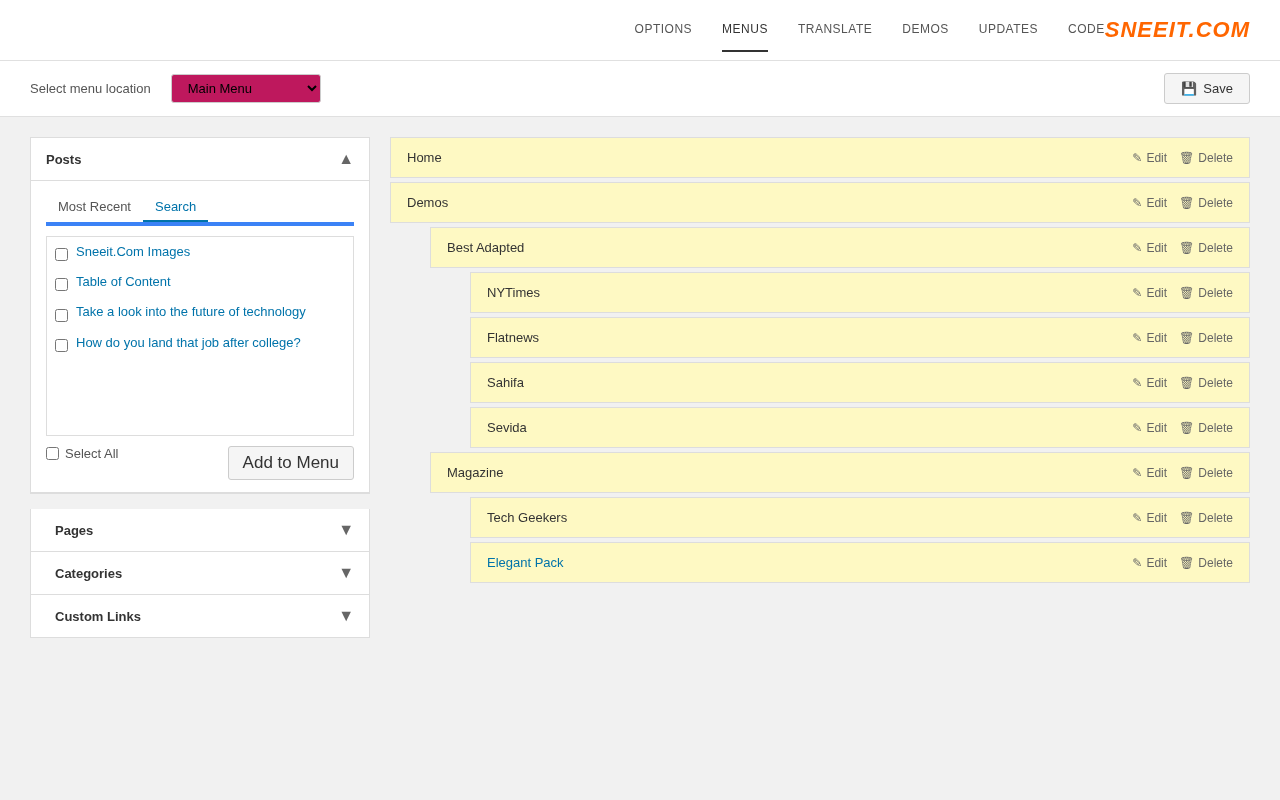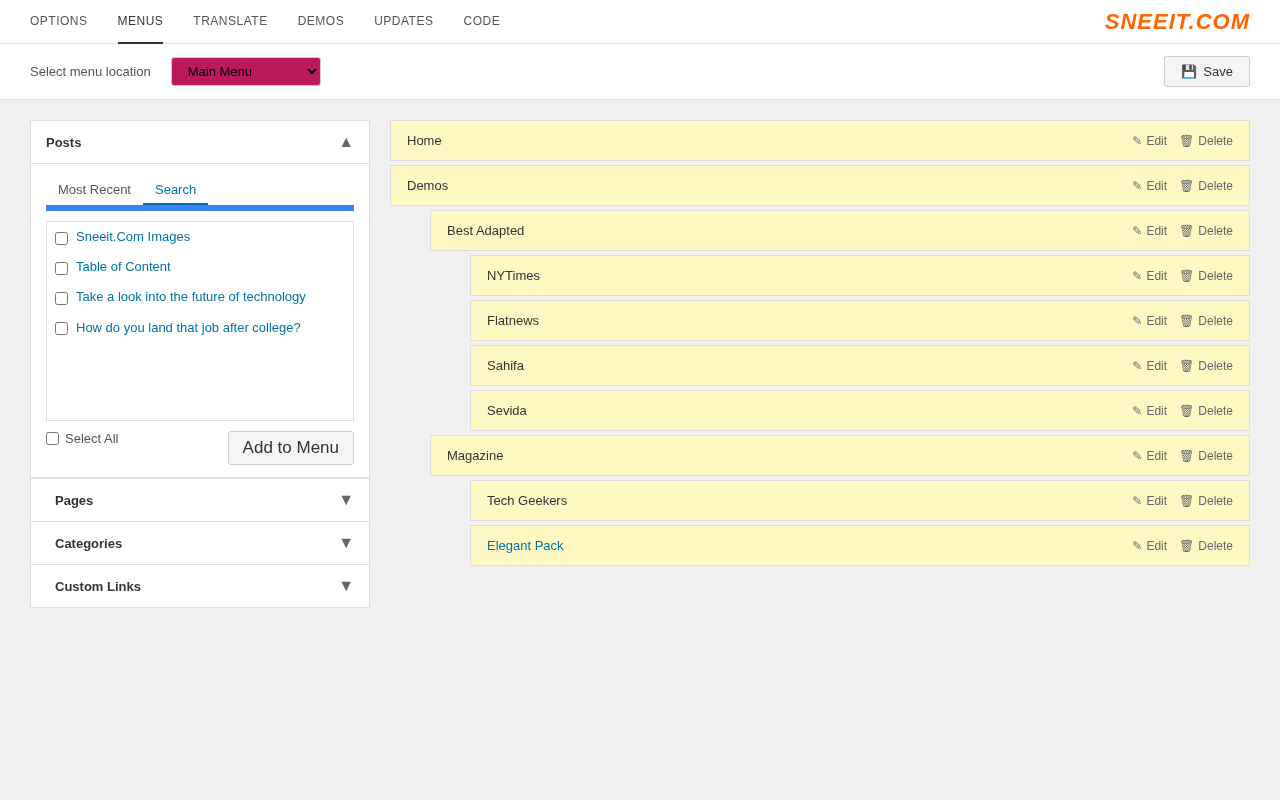--- a/index.html
+++ b/index.html
@@ -4,23 +4,23 @@
   <style>
     * { box-sizing: border-box; margin: 0; padding: 0; }
     body { font-family: Arial, sans-serif; font-size: 13px; background: #f1f1f1; color: #333; }
 
     
     .top-nav {
       background: #fff;
       border-bottom: 1px solid #e0e0e0;
       display: flex;
       align-items: center;
-      justify-content: space-between;
+      justify-content: flex-end;
       padding: 0 30px;
-      height: 44px;
+      height: 61px;
     }
     .top-nav-links {
       display: flex;
       gap: 30px;
     }
     .top-nav-links a {
       text-decoration: none;
       color: #555;
       font-size: 12px;
       letter-spacing: 0.5px;
@@ -90,21 +90,21 @@
 
     
     .left-panel {
       width: 340px;
       flex-shrink: 0;
     }
 
     .accordion-section {
       background: #fff;
       border: 1px solid #ddd;
-      margin-bottom: 0;
+      margin-bottom: 15px;
     }
     .accordion-header {
       display: flex;
       align-items: center;
       justify-content: space-between;
       padding: 12px 15px;
       cursor: pointer;
       background: #fff;
       border-bottom: 1px solid #ddd;
       font-size: 13px;
@@ -118,21 +118,21 @@
     .accordion-body {
       padding: 12px 15px;
       border-bottom: 1px solid #ddd;
     }
 
     
     .tab-row {
       display: flex;
       gap: 0;
       margin-bottom: 10px;
-      border-bottom: 6px solid #3b82f6;
+      border-bottom: 4px solid #3b82f6;
     }
     .tab-item {
       padding: 6px 12px;
       cursor: pointer;
       font-size: 13px;
       color: #555;
       border-bottom: 2px solid transparent;
     }
     .tab-item.active {
       color: #0073aa;
@@ -152,21 +152,21 @@
     }
     .post-list-container::-webkit-scrollbar-track {
       background: #f1f1f1;
     }
     .post-list-container::-webkit-scrollbar-thumb {
       background: #ccc;
       border-radius: 4px;
     }
     .post-item {
       display: flex;
-      align-items: center;
+      align-items: flex-end;
       gap: 8px;
       padding: 6px 8px;
       font-size: 13px;
     }
     .post-item input[type="checkbox"] {
       margin-top: 2px;
       flex-shrink: 0;
     }
     .post-item a {
       color: #0073aa;

